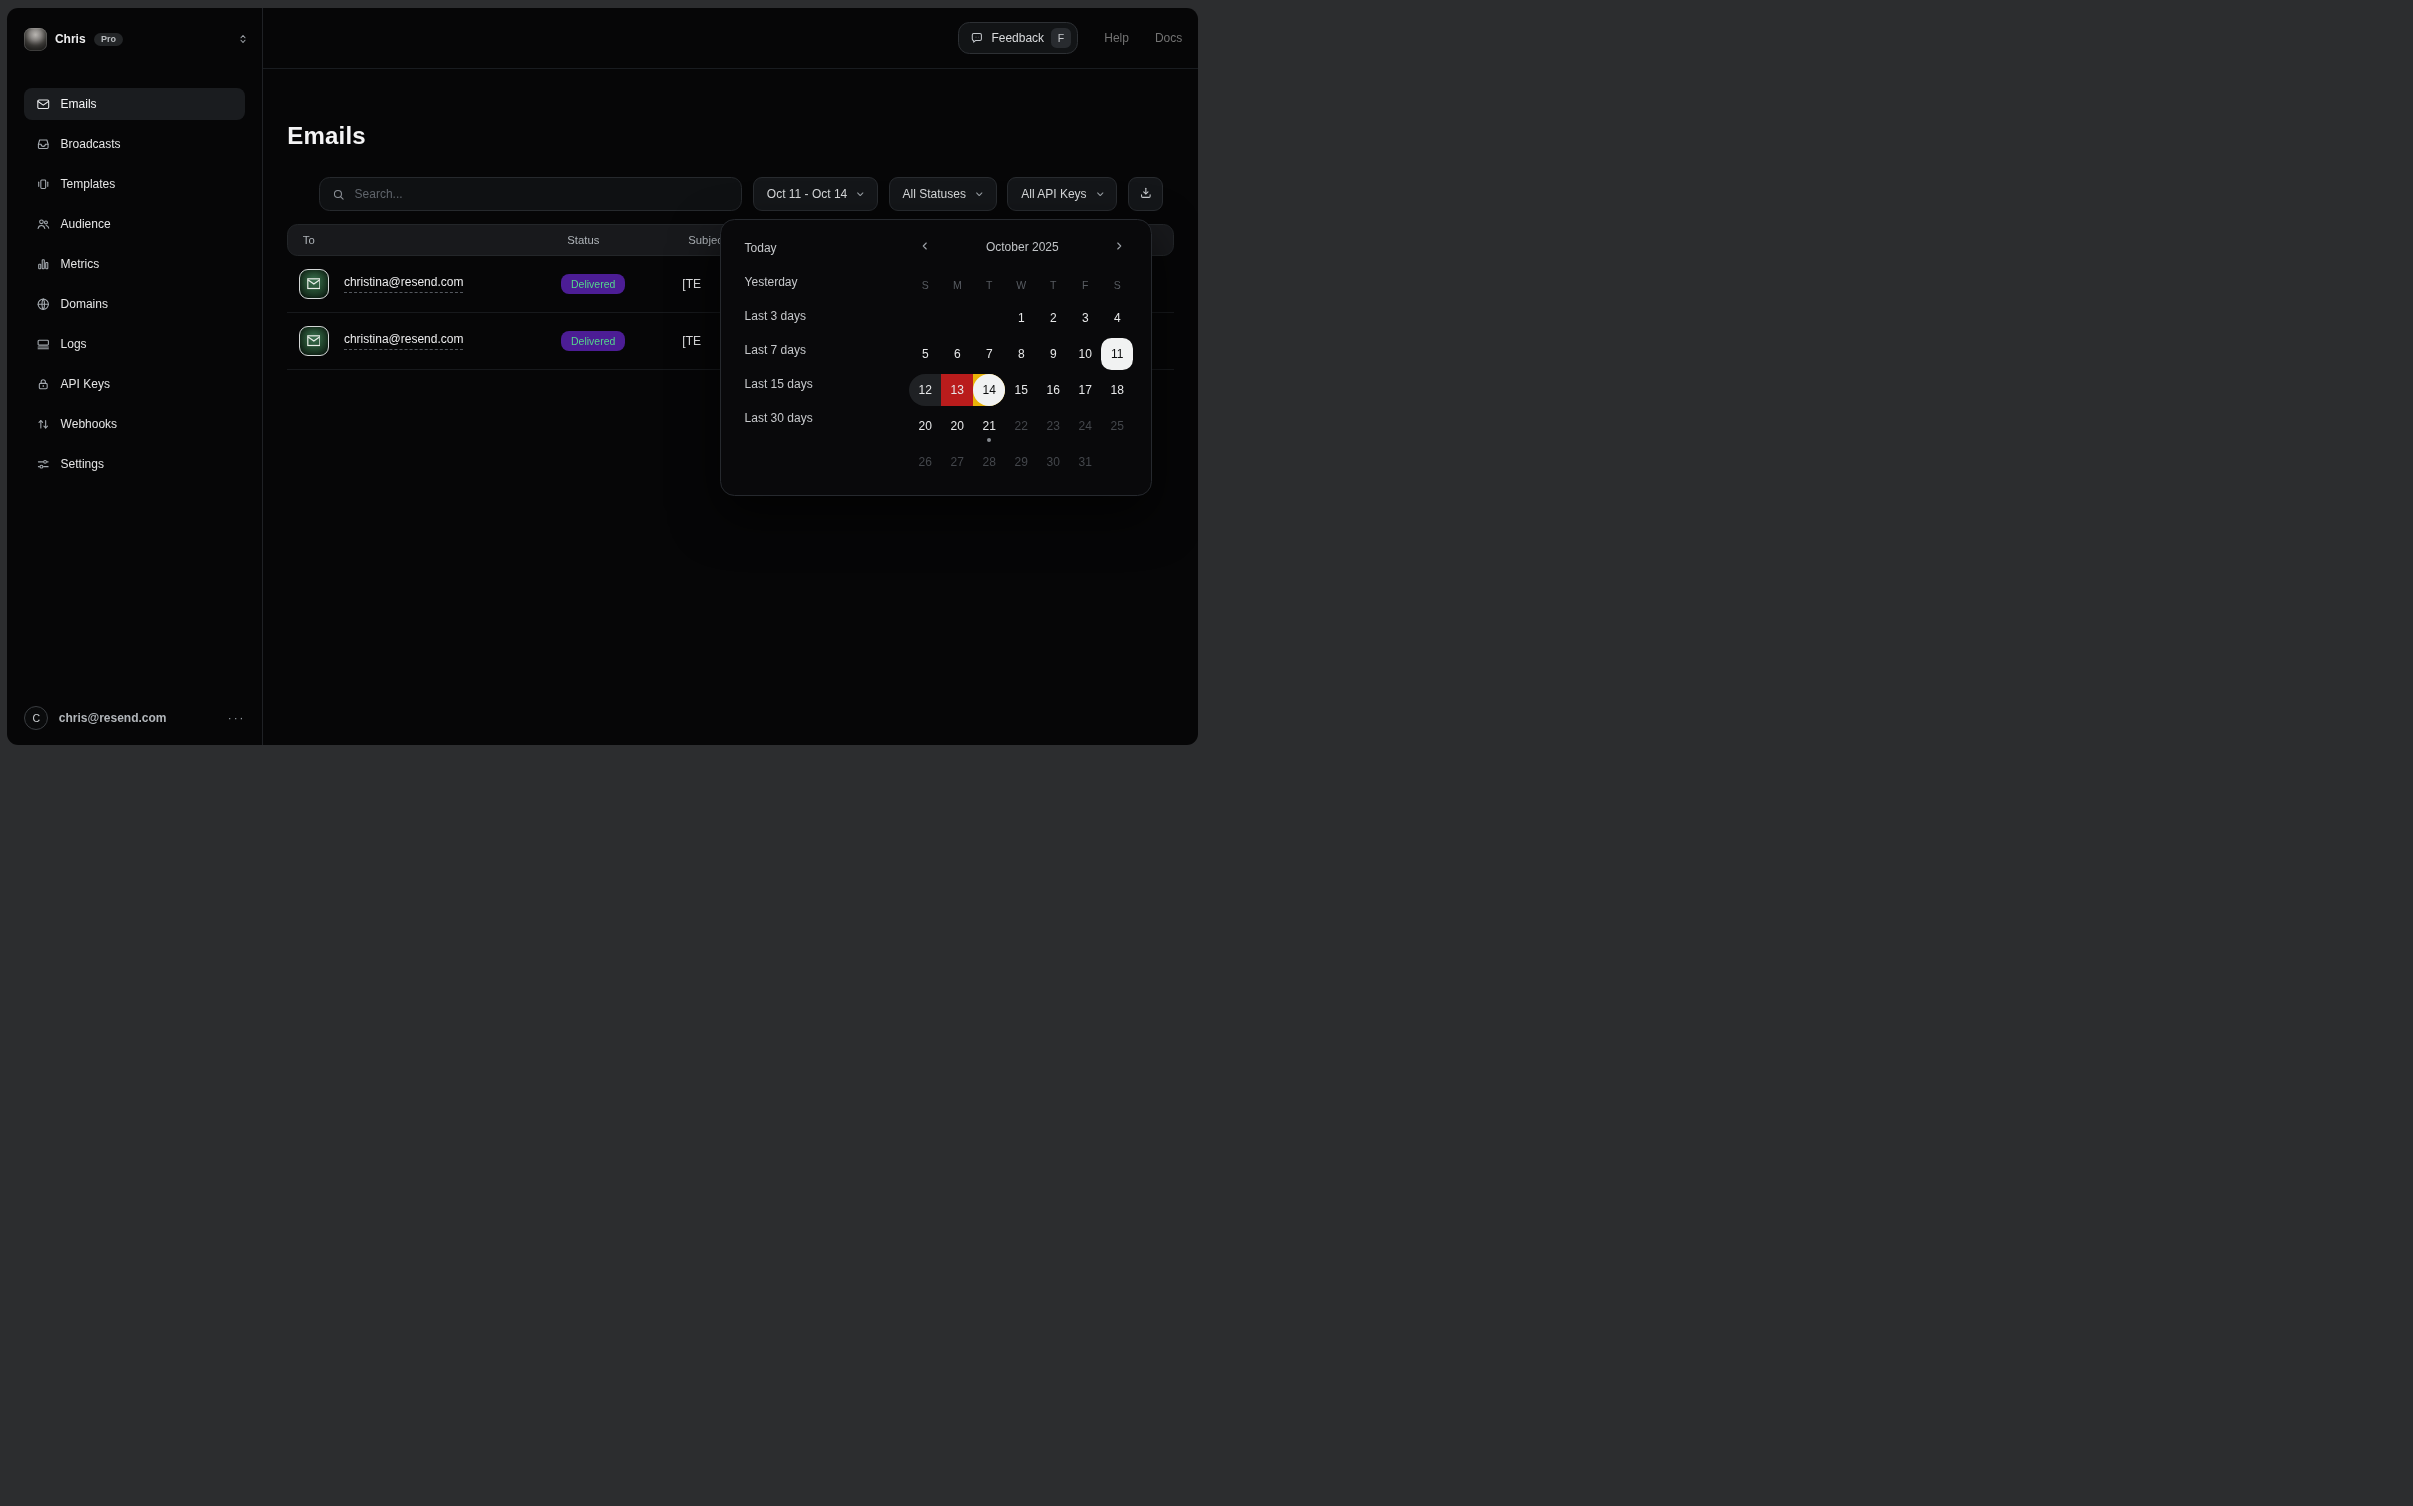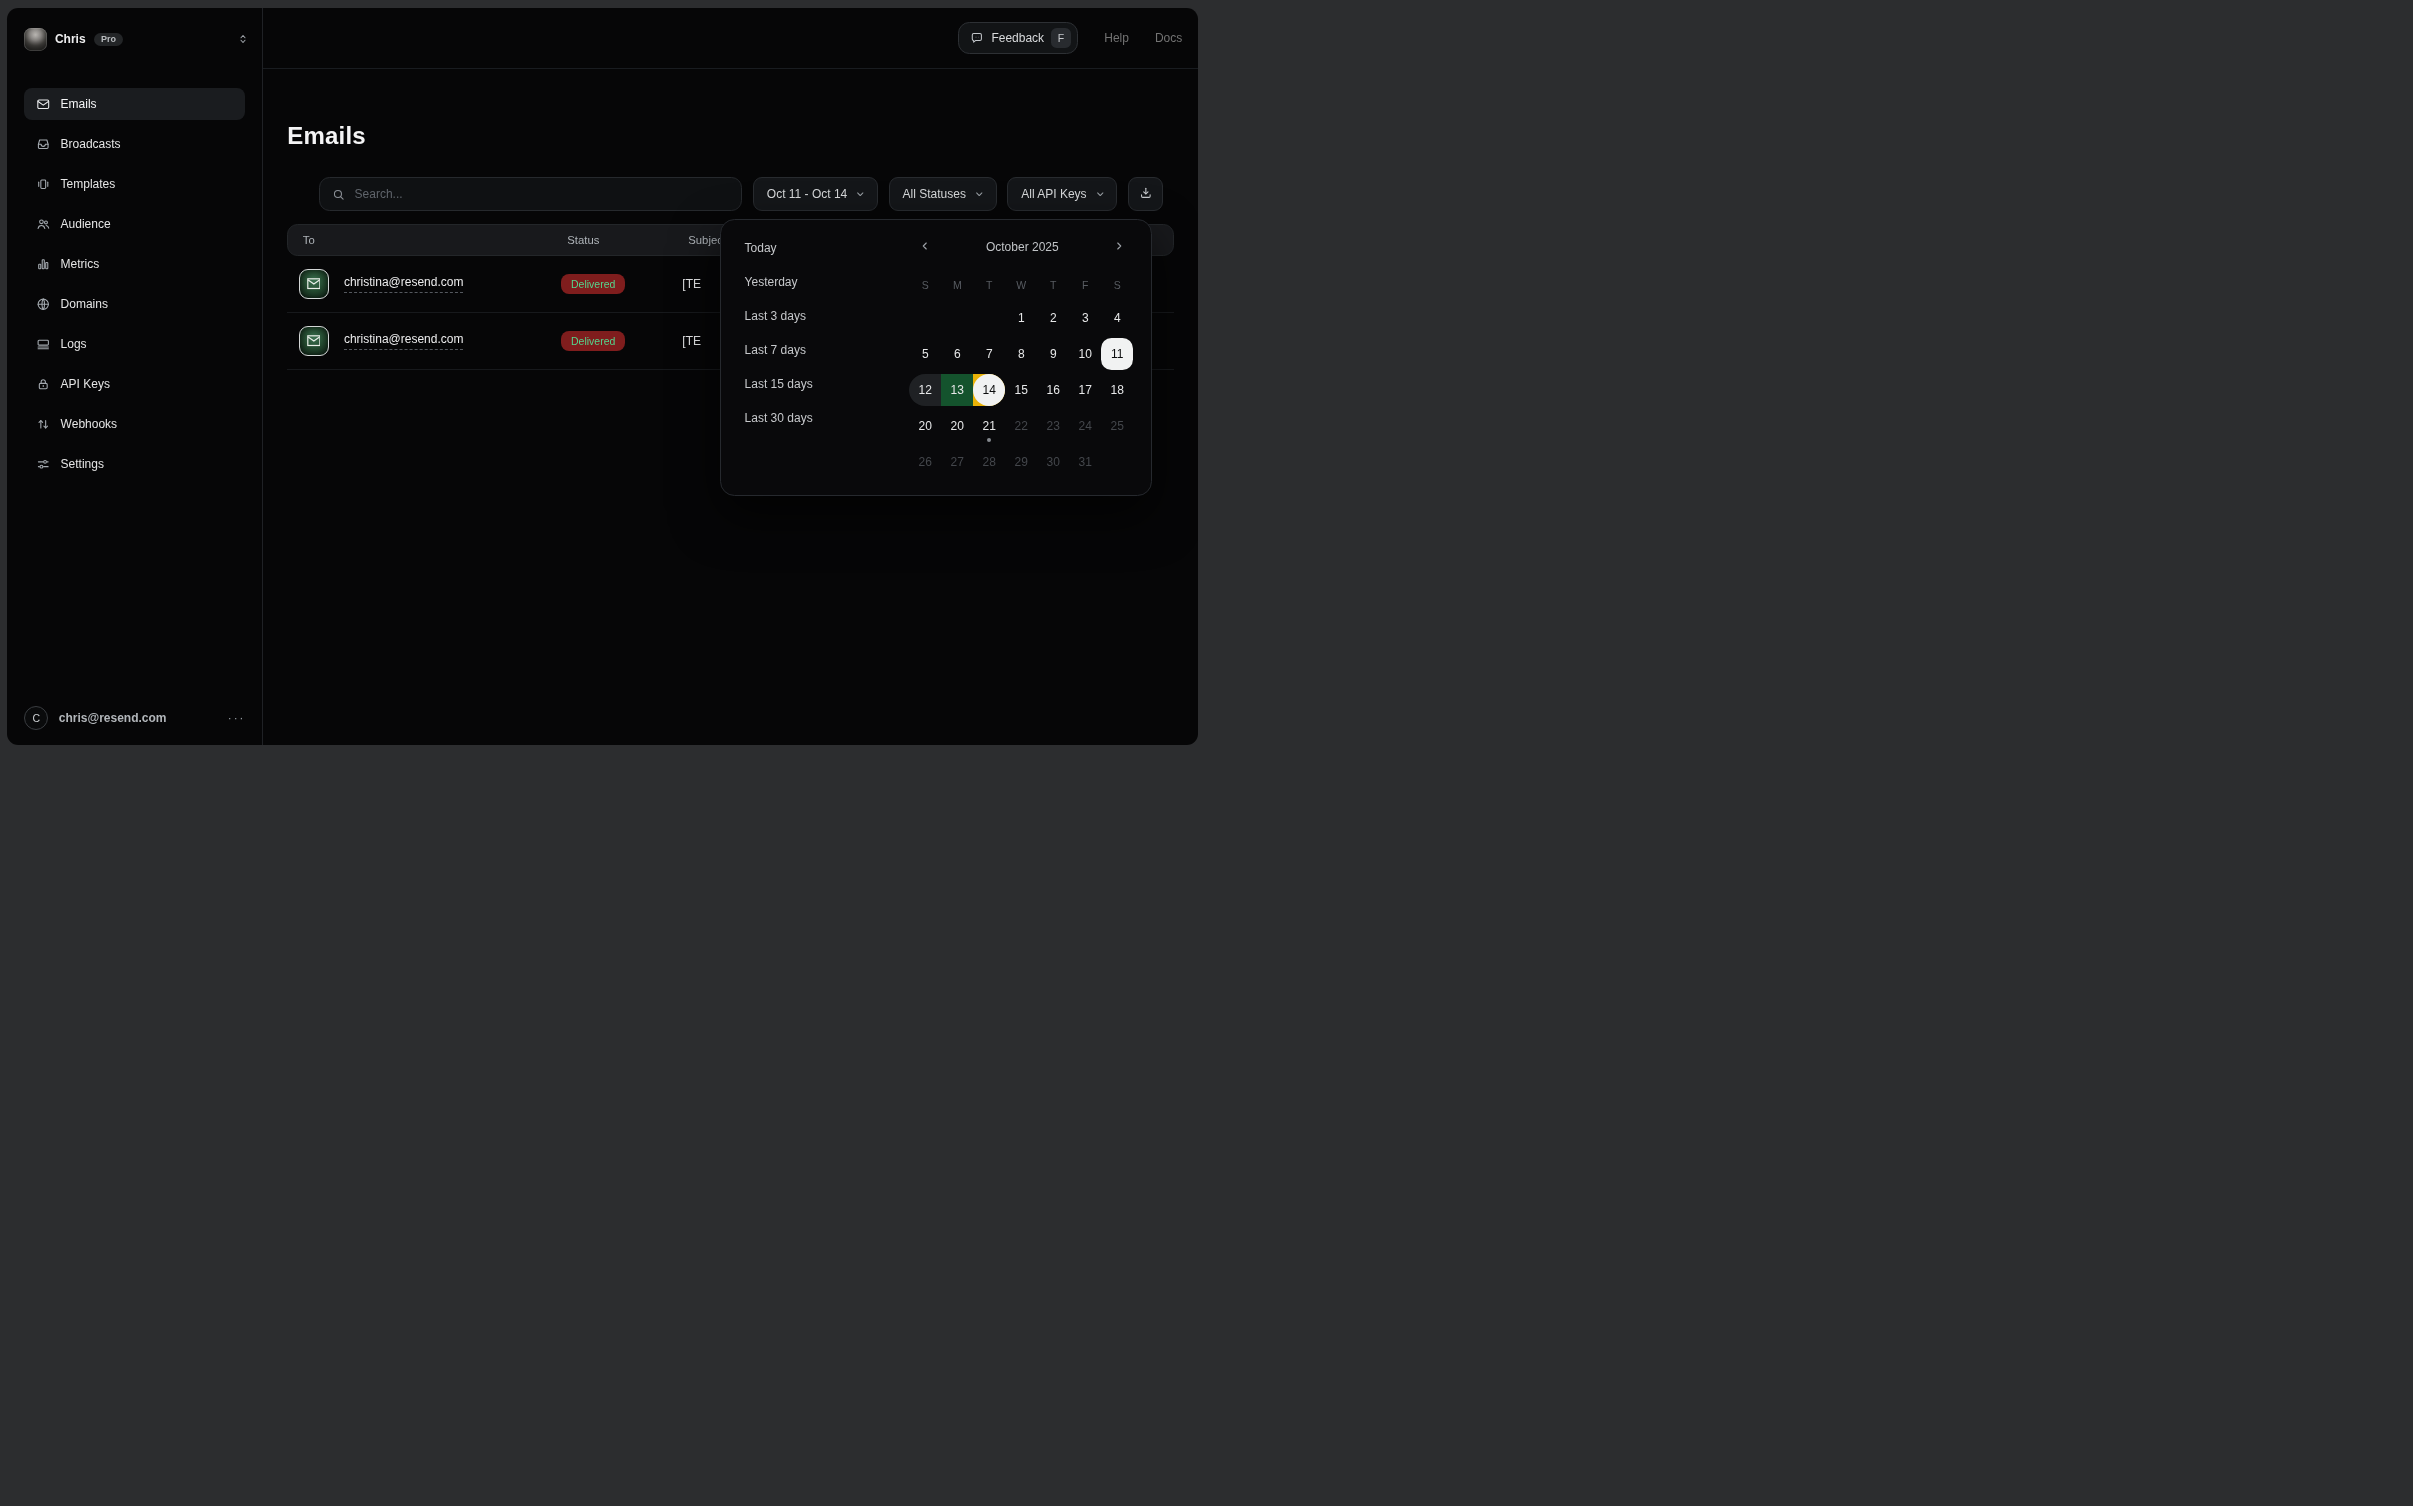--- a/index.html
+++ b/index.html
@@ -51,42 +51,42 @@
   .col-status{width:121px;}
   .col-subject{flex:1;}
   .trow{height:56px;display:flex;align-items:center;border-bottom:0.8px solid #17191c;cursor:pointer;}
   .cell-to{padding-left:11.3px;width:274px;box-sizing:border-box;display:flex;align-items:center;gap:15.3px;}
   .mail-avatar{width:30px;height:30px;box-sizing:border-box;border-radius:9px;border:1.6px solid #d3d6d6;display:flex;align-items:center;justify-content:center;flex:0 0 auto;
     background:radial-gradient(circle at 50% 40%, #3c7251 0%, #23492f 45%, #0d1d13 100%);
     box-shadow:inset 0 0 6.5px rgba(0,0,0,.55);}
   .mail-avatar svg{display:block;}
   .to-email{font-size:12px;color:#ececed;border-bottom:0.8px dashed #54585e;padding-bottom:2.4px;}
   .cell-status{width:121px;}
-  .status-badge{display:inline-block;background:#7f1d1d;color:#55d58d;font-size:10.5px;padding:4px 9.7px;border-radius:8px;}
+  .status-badge{display:inline-block;background:#4c1d95;color:#55d58d;font-size:10.5px;padding:4px 9.7px;border-radius:8px;}
   .cell-subject{flex:1;font-size:12px;color:#e5e6e7;}
   .col-divider{position:absolute;left:859px;top:32px;width:0.8px;height:161px;background:#1b1e22;}
 
   
   .popover{position:absolute;left:713px;top:211px;width:432px;height:277px;background:#09090b;border:0.8px solid #26292e;border-radius:14.5px;box-sizing:border-box;box-shadow:0 19.4px 48px rgba(0,0,0,.65);z-index:5;}
   .presets{position:absolute;left:16px;top:11.3px;width:145px;}
   .preset{height:34px;display:flex;align-items:center;padding-left:7.3px;font-size:12px;color:#c6c8cb;border-radius:7.3px;cursor:pointer;}
   .cal{position:absolute;left:188px;top:11.3px;width:226px;}
   .cal-nav{height:32px;display:flex;align-items:center;}
   .cal-nav-btn{width:32px;height:32px;display:flex;align-items:center;justify-content:center;color:#9ca1a7;cursor:pointer;}
   .cal-month{flex:1;text-align:center;font-size:12px;color:#c0c3c6;}
   .weekdays{display:flex;height:29px;margin-top:8px;}
   .weekdays span{width:32px;text-align:center;line-height:29px;font-size:10.5px;color:#585c62;}
   .week{display:flex;height:36px;align-items:center;}
   .day{width:32px;height:32px;display:flex;align-items:center;justify-content:center;font-size:12px;color:#e7e8e9;position:relative;cursor:pointer;}
   .day span{position:relative;z-index:2;}
   .day--muted{color:#44474c;}
   .day--selected{background:#f1f2f2;border-radius:10.5px;}
   .day--selected span{color:#0c0d0e;}
   .day--range-left{background:#1f2124;border-radius:16px 0 0 16px;}
-  .day--range-mid{background:#14532d;}
+  .day--range-mid{background:#b91c1c;}
   .day--range-end{background:#eab308;border-radius:0 16px 16px 0;}
   .day--range-end::before{content:"";position:absolute;inset:0;background:#f1f2f2;border-radius:16px;z-index:1;}
   .day--range-end span{color:#0c0d0e;}
   .day--today::after{content:"";position:absolute;left:50%;transform:translateX(-50%);bottom:0px;width:4px;height:4px;border-radius:50%;background:#85898f;}
 </style>
 </head>
 <body>
 
 <div class="stage">
  <div class="app">

